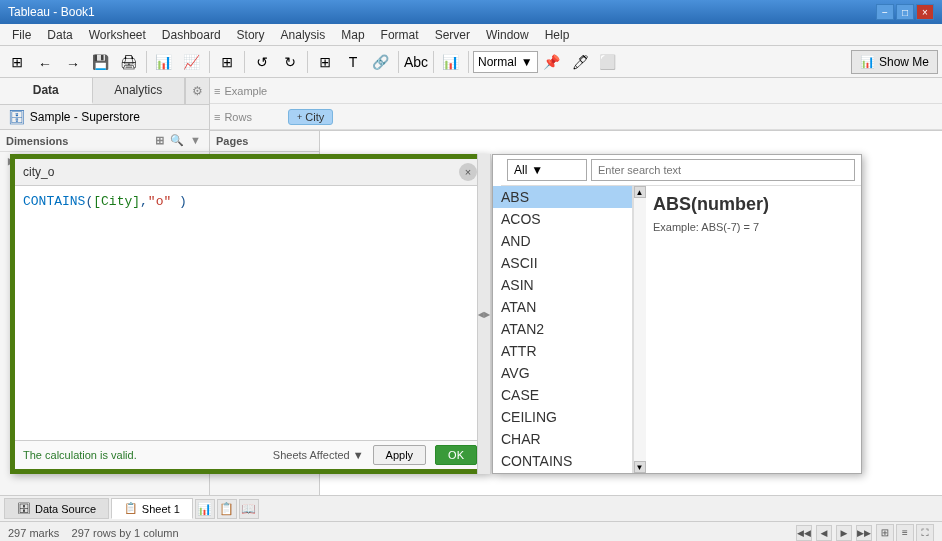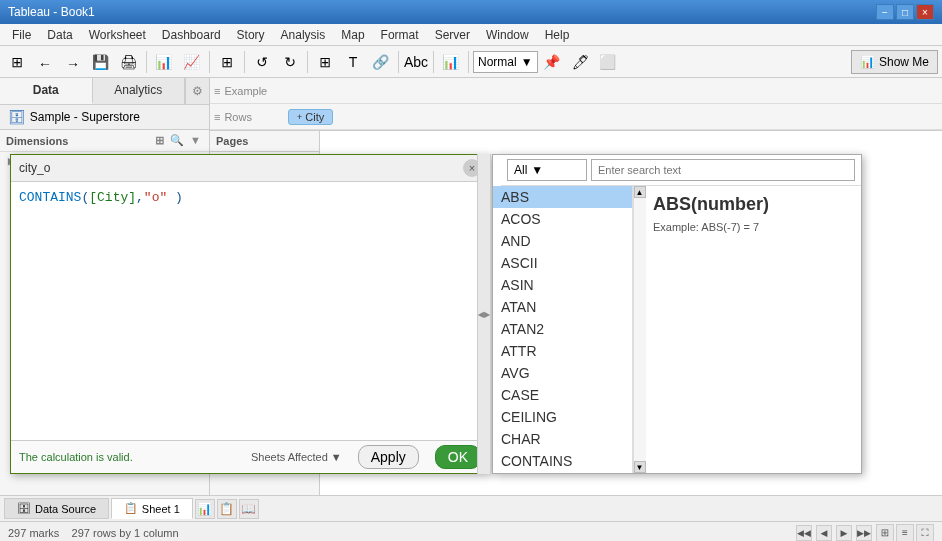--- a/index.html
+++ b/index.html
@@ -166,21 +166,21 @@
       justify-content: flex-start;
       pointer-events: none;
       z-index: 100;
     }
     #calc-modal {
       position: absolute;
       top: 100px; left: 10px;
       width: 480px;
       height: 320px;
       background: white;
-      border: 1px solid #4d7c0f;
+      border: 5px solid #4d7c0f;
       box-shadow: 2px 2px 8px rgba(0,0,0,0.3);
       display: flex;
       flex-direction: column;
       pointer-events: all;
     }
     #calc-modal-title {
       background: #f0f0f0;
       border-bottom: 1px solid #ccc;
       padding: 4px 8px;
       font-size: 12px;
@@ -203,24 +203,24 @@
     #calc-status {
       border-top: 1px solid #ccc;
       padding: 4px 8px;
       display: flex;
       align-items: center;
       justify-content: space-between;
       background: #f9f9f9;
       font-size: 11px;
     }
     #calc-status .valid-msg { color: #2a7a2a; }
-    .calc-btns { display: flex; gap: 16px; align-items: center; }
+    .calc-btns { display: flex; gap: 9px; align-items: center; }
     .calc-btn {
       padding: 3px 12px; border: 1px solid #aaa; background: #f0f0f0;
-      font-size: 14px; cursor: pointer; border-radius: 10px;
+      font-size: 11px; cursor: pointer; border-radius: 2px;
     }
     .calc-btn.primary { background: #3a9a3a; color: white; border-color: #2a8a2a; }
     .sheets-affected { display: flex; align-items: center; gap: 3px; font-size: 11px; color: #555; cursor: pointer; }
 
     
     #func-panel {
       position: absolute;
       top: 100px; left: 492px;
       width: 370px;
       height: 320px;

